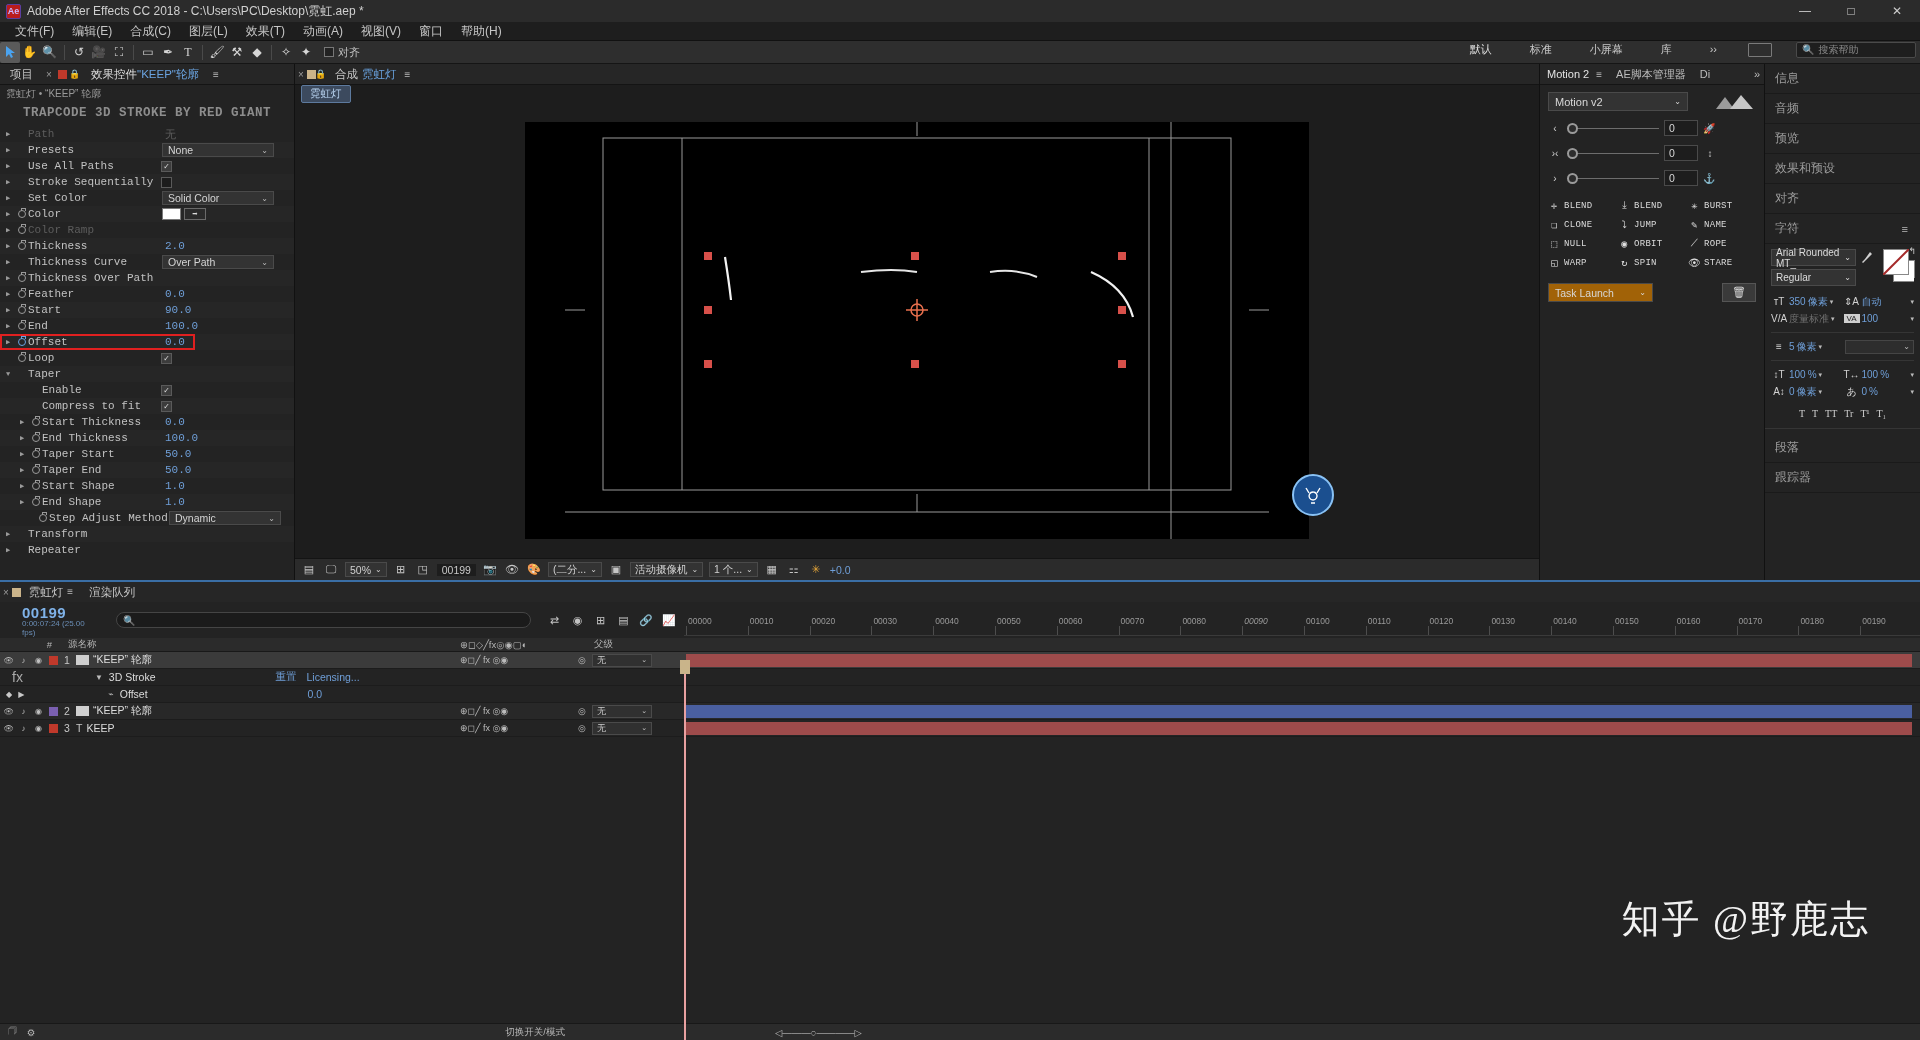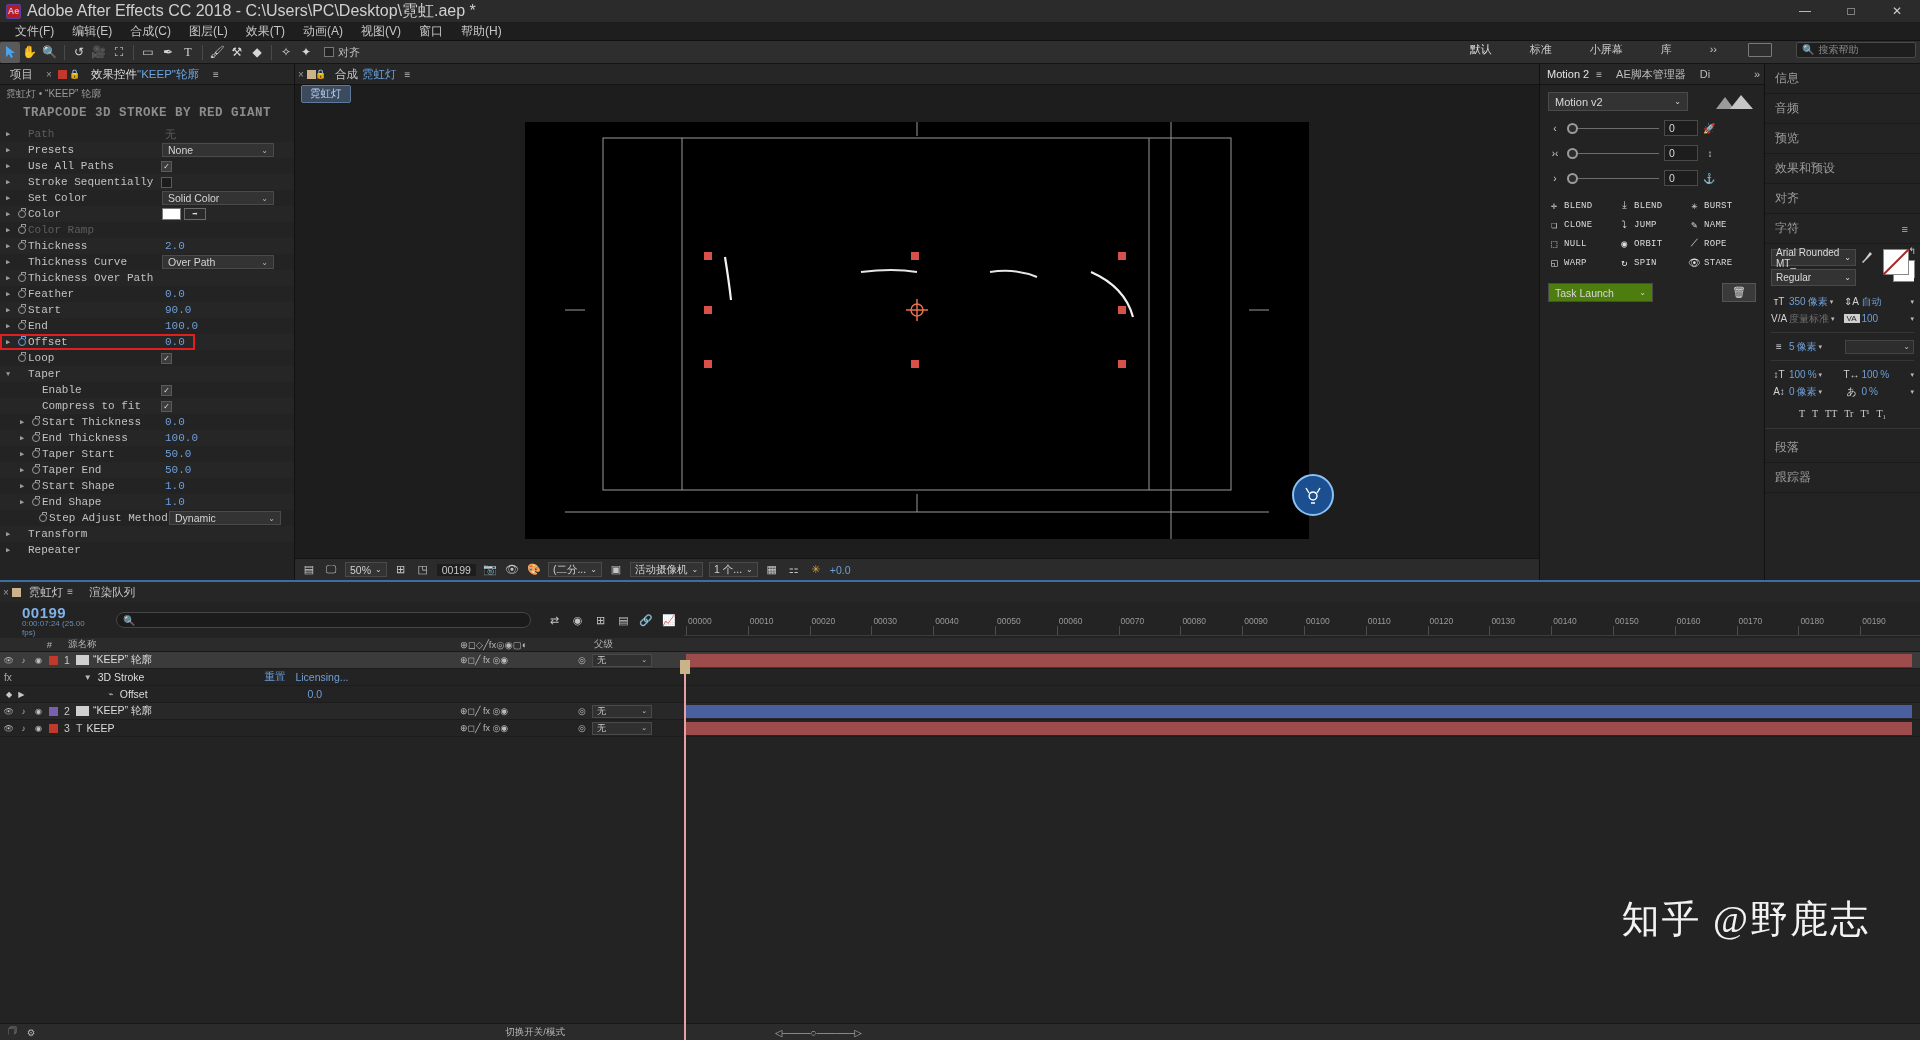--- a/index.html
+++ b/index.html
@@ -118,21 +118,21 @@
   .slider .track{width:100%;height:1px;background:#6d6d6d;}
   .slider .knob{position:absolute;left:0;width:11px;height:11px;border-radius:50%;
     border:2px solid #9a9a9a;background:#2c2c2c;}
   .m2num{width:34px;height:16px;background:#1d1d1d;border:1px solid #4a4a4a;font-size:10.5px;
     display:flex;align-items:center;padding-left:4px;color:#d8d8d8;}
   .m2grid{display:grid;grid-template-columns:repeat(3,1fr);gap:6px 2px;margin-top:13px;}
   .m2btn{display:flex;align-items:center;gap:3px;font-size:9px;color:#dcdcdc;
     font-family:"Liberation Mono",monospace;letter-spacing:.3px;}
   .m2btn .gi{width:13px;height:13px;display:flex;align-items:center;justify-content:center;font-size:10px;color:#e0e0e0;}
   .m2foot{display:flex;align-items:center;justify-content:space-between;margin-top:14px;}
-  .m2tl{height:19px;width:105px;background:#4d7c0f;border:1px solid #4a4a4a;display:flex;align-items:center;
+  .m2tl{height:19px;width:105px;background:#a16207;border:1px solid #4a4a4a;display:flex;align-items:center;
     justify-content:space-between;padding:0 6px;font-size:10.5px;color:#d8d8d8;}
   .m2trash{width:34px;height:19px;background:#3a3a3a;border:1px solid #555;display:flex;
     align-items:center;justify-content:center;font-size:11px;color:#ddd;}
   .badge{position:absolute;left:1292px;top:474px;width:42px;height:42px;border-radius:50%;
     background:#1b4f8f;border:2px solid #89c2f5;display:flex;align-items:center;
     justify-content:center;color:#fff;font-size:9px;flex-direction:column;}
 
   
   .farright{width:155px;background:#232323;}
   .frrow{height:30px;display:flex;align-items:center;padding-left:10px;font-size:12px;
@@ -189,21 +189,21 @@
     color:#b8b8b8;gap:10px;padding:0 8px;border-top:1px solid #181818;}
   .wm{position:absolute;right:50px;bottom:95px;font-size:38px;color:#f2f2f2;letter-spacing:2px;font-family:Liberation Serif, serif;}
 </style>
 </head>
 <body>
 
 <div class="app">
 
   <div class="titlebar">
     <div class="ae-logo">Ae</div>
-    <span style="font-size:16px">Adobe After Effects CC 2018 - C:\Users\PC\Desktop\霓虹.aep *</span>
+    <span style="font-size:12px">Adobe After Effects CC 2018 - C:\Users\PC\Desktop\霓虹.aep *</span>
     <div class="win-btns">
       <div class="win-btn">—</div>
       <div class="win-btn">□</div>
       <div class="win-btn close">✕</div>
     </div>
   </div>
 
   <div class="menubar" id="menubar">
       <div class="mi">文件(F)</div>
       <div class="mi">编辑(E)</div>
@@ -855,21 +855,21 @@
             <span class="tick" style="left: 251.2px;">00040</span>
             <span class="tickline" style="left: 249.2px;"></span>
             <span class="tick" style="left: 313px;">00050</span>
             <span class="tickline" style="left: 311px;"></span>
             <span class="tick" style="left: 374.8px;">00060</span>
             <span class="tickline" style="left: 372.8px;"></span>
             <span class="tick" style="left: 436.6px;">00070</span>
             <span class="tickline" style="left: 434.6px;"></span>
             <span class="tick" style="left: 498.4px;">00080</span>
             <span class="tickline" style="left: 496.4px;"></span>
-            <span class="tick" style="left: 560.2px;">00090</span>
+            <span class="tick" style="left: 560.2px; font-style: italic;">00090</span>
             <span class="tickline" style="left: 558.2px;"></span>
             <span class="tick" style="left: 622px;">00100</span>
             <span class="tickline" style="left: 620px;"></span>
             <span class="tick" style="left: 683.8px;">00110</span>
             <span class="tickline" style="left: 681.8px;"></span>
             <span class="tick" style="left: 745.6px;">00120</span>
             <span class="tickline" style="left: 743.6px;"></span>
             <span class="tick" style="left: 807.4px;">00130</span>
             <span class="tickline" style="left: 805.4px;"></span>
             <span class="tick" style="left: 869.2px;">00140</span>
@@ -909,21 +909,21 @@
           <span style="color:#dcdcdc">“KEEP” 轮廓</span>
           <span style="position:absolute;left:460px;color:#bbb;font-size:9px">⊕◻╱ fx ◎◉</span>
           <span style="position:absolute;left:578px;color:#bbb;font-size:9px">◎</span>
           <span style="position:absolute;left:592px;width:60px;height:13px;background:#303030;border:1px solid #4a4a4a;font-size:9px;color:#ccc;display:flex;align-items:center;justify-content:space-between;padding:0 4px">
             <span>无</span>
             <span style="font-size:7px">⌄</span>
           </span>
           <div class="bar" style="left: 686px; right: 8px; background: rgb(158, 75, 75);"></div>
         </div>
         <div class="trow ">
-          <span style="color:#a9a9a9;margin-left:4px;font-size:10px">fx</span>
+          <span style="color:#a9a9a9;margin-left:12px;font-size:14px">fx</span>
           <span style="color:#bbb;margin-left:72px;font-size:8px">▼</span>
           <span style="color:#dcdcdc;margin-left:6px">3D Stroke</span>
           <span style="color:#6f9fd8;margin-left:120px">重置</span>
           <span style="color:#6f9fd8;margin-left:10px">Licensing...</span>
         </div>
         <div class="trow ">
           <span style="color:#c8c8c8;margin-left:6px;font-size:8px">◆</span>
           <span style="color:#c8c8c8;margin-left:6px;font-size:8px">▶</span>
           <span style="color:#bbb;margin-left:84px;font-size:9px">⌁</span>
           <span style="color:#dcdcdc;margin-left:6px">Offset</span>

